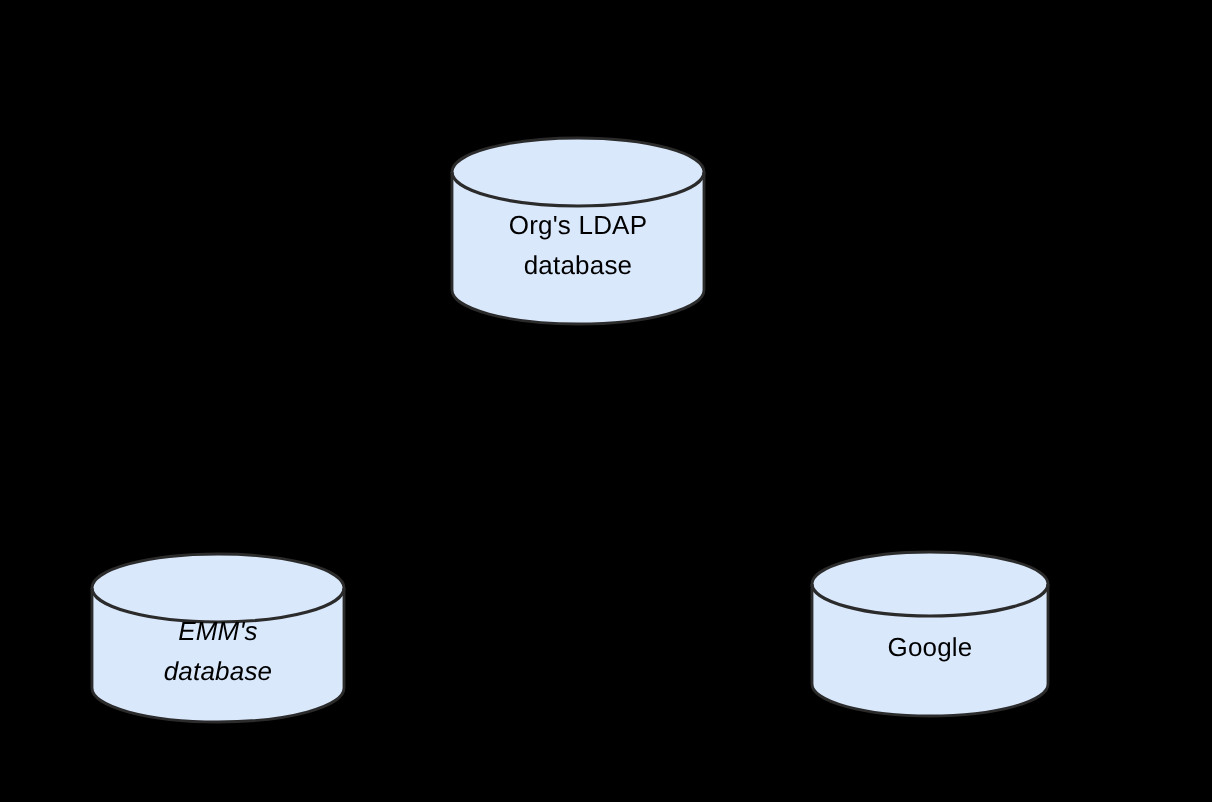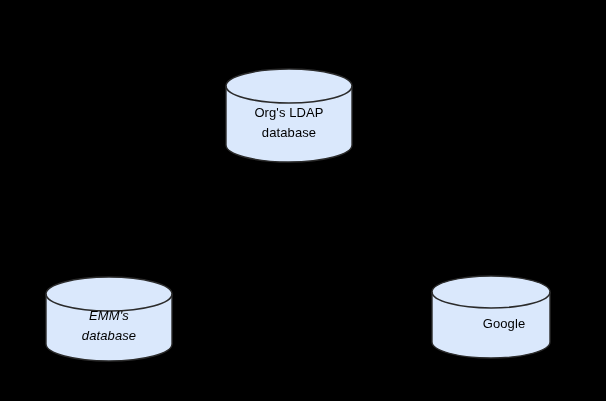--- a/index.html
+++ b/index.html
@@ -61,21 +61,21 @@
     <svg xmlns="http://www.w3.org/2000/svg" width="126" height="84" viewBox="0 0 126 84">
       <path class="cyl-body" d="M 0,17 A 63,17 0 0 1 126,17 L 126,67 A 63,17 0 0 1 0,67 Z" fill="#dae8fc" stroke="#2b2b2b" stroke-width="1.4" stroke-linejoin="round"></path>
       <path class="cyl-top" d="M 0,17 A 63,17 0 0 0 126,17" fill="none" stroke="#2b2b2b" stroke-width="1.6"></path>
     </svg>
     <div class="cyl-label" style="color: rgb(0, 0, 0); font-size: 13px; top: 29px;">
       <span class="line">EMM's</span>
       <span class="line">database</span>
     </div>
   </div>
 
-  <div class="cylinder" id="node-google" style="left: 432px; top: 276px; width: 118px; height: 82px; padding-left: 26px;">
+  <div class="cylinder" id="node-google" style="left: 406px; top: 276px; width: 118px; height: 82px;">
     <svg xmlns="http://www.w3.org/2000/svg" width="118" height="82" viewBox="0 0 118 82">
       <path class="cyl-body" d="M 0,16 A 59,16 0 0 1 118,16 L 118,66 A 59,16 0 0 1 0,66 Z" fill="#dae8fc" stroke="#2b2b2b" stroke-width="1.4" stroke-linejoin="round"></path>
       <path class="cyl-top" d="M 0,16 A 59,16 0 0 0 118,16" fill="none" stroke="#2b2b2b" stroke-width="1.6"></path>
     </svg>
     <div class="cyl-label" style="color: rgb(0, 0, 0); font-size: 13px; top: 38px;">
       <span class="line">Google</span>
     </div>
   </div>
 
 </div>

